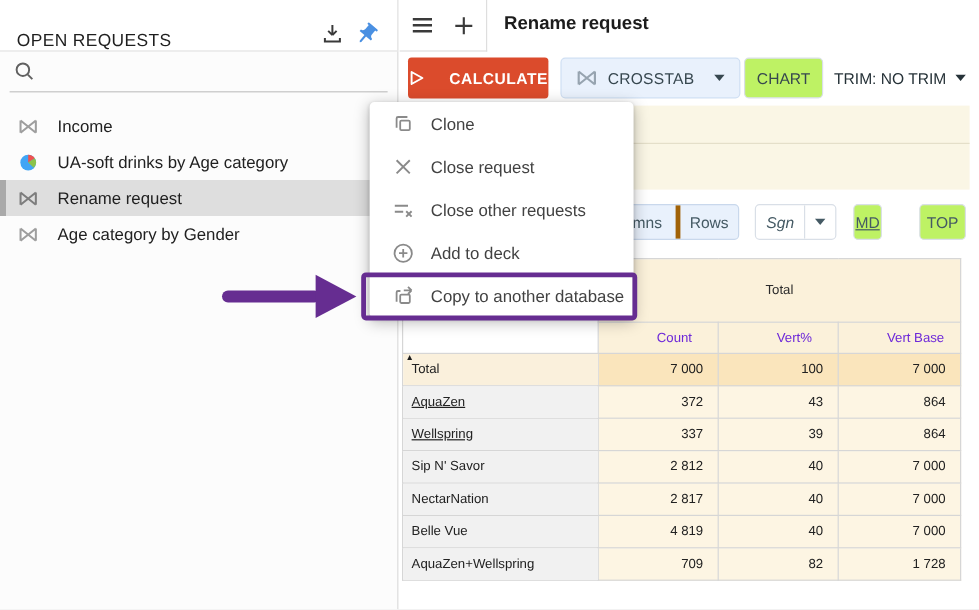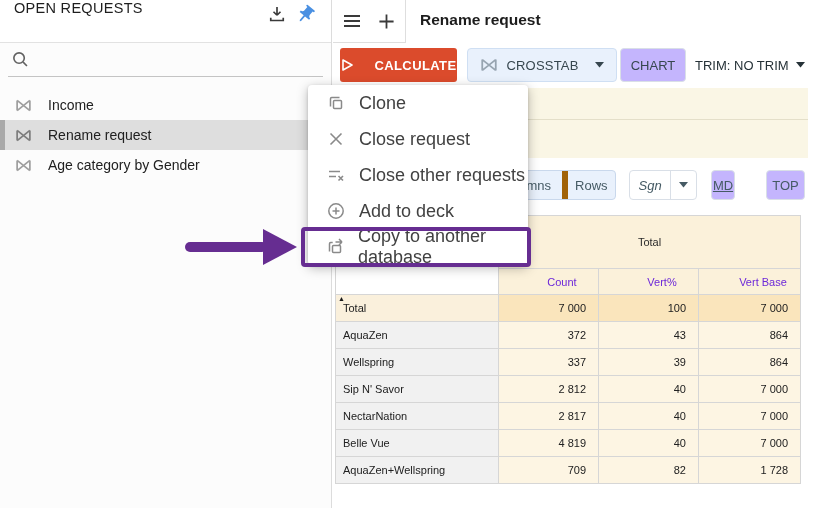--- a/index.html
+++ b/index.html
@@ -2,84 +2,84 @@
 <html><head>
 <meta charset="utf-8">
 <style>
   html,body{margin:0;padding:0;background:#e9e9e9;}
   .screen{position:relative;width:816px;height:508px;background:#ffffff;
     font-family:"Liberation Sans", sans-serif;color:#212121;overflow:hidden;margin:0 auto;}
 
   
   .sidebar{position:absolute;left:0;top:0;width:332px;height:508px;background:#FCFCFC;
     border-right:1px solid #DCDCDC;box-sizing:border-box;}
-  .sb-header{height:42px;border-bottom:1px solid #E2E2E2;display:flex;align-items:flex-start;
+  .sb-header{height:42px;border-bottom:1px solid #E2E2E2;display:flex;align-items:flex-end;
     padding:0 12px 0 14px;background:#fff;}
   .sb-title{flex:1;font-size:14.5px;font-weight:500;letter-spacing:.3px;color:#1e1e1e;}
   .sb-header .icon-btn{width:28px;height:28px;display:flex;align-items:center;justify-content:center;cursor:pointer;}
   .sb-search{margin:0 8px;height:33px;border-bottom:1px solid #C4C4C4;display:flex;align-items:center;padding-left:3px;}
   .sb-list{margin-top:13px;}
   .sb-item{height:30px;display:flex;align-items:center;padding-left:14px;cursor:pointer;font-size:14px;}
   .sb-item .sb-icon{width:19px;height:16px;margin-right:15px;display:flex;align-items:center;justify-content:center;color:#9E9E9E;}
   .sb-item.selected{background:#DEDEDE;border-left:5px solid #A9A9A9;padding-left:9px;}
   .sb-item.selected .sb-icon{color:#7d7d7d;}
   .sb-label{color:#212121;}
 
   
   .main{position:absolute;left:333px;top:0;width:483px;height:508px;}
   .tabstrip{position:absolute;left:0;top:0;width:73px;height:43px;border-right:1px solid #DEDEDE;
     border-bottom:1px solid #DEDEDE;box-sizing:border-box;display:flex;align-items:center;justify-content:center;gap:12px;background:#fff;}
   .tabstrip .icon-btn{width:22px;height:22px;display:flex;align-items:center;justify-content:center;cursor:pointer;}
   .page-title{position:absolute;left:87px;top:11px;font-size:15.5px;font-weight:bold;color:#1c1c1c;}
 
   .btn{box-sizing:border-box;display:flex;align-items:center;justify-content:center;cursor:pointer;
-    font-size:13px;color:#455A64;background:#c4b5fd;border:1px solid #D9DFE7;border-radius:4px;}
+    font-size:13px;color:#455A64;background:#bef264;border:1px solid #D9DFE7;border-radius:4px;}
   .calc-btn{position:absolute;left:7px;top:48px;width:117px;height:34px;background:#DB4B2C;border:none;
     border-radius:3px;color:#fff;font-weight:bold;letter-spacing:.4px;gap:20px;}
   .crosstab-btn{position:absolute;left:134px;top:48px;width:150px;height:34px;background:#E9F1FC;
     border:1px solid #CFDFF3;font-weight:500;color:#37474F;gap:8px;letter-spacing:.2px;}
   .crosstab-btn .caret{margin-left:8px;}
   .chart-btn{position:absolute;left:287px;top:48px;width:66px;height:34px;font-weight:500;color:#37474F;}
   .trim-btn{position:absolute;left:362px;top:48px;height:34px;border:none;background:transparent;
     font-weight:500;color:#263238;gap:7px;font-size:13px;}
 
   .band{position:absolute;left:1px;width:474px;background:#FAF6E5;}
   .band-1{top:88px;height:31px;border-bottom:1px solid #E4DFC9;}
   .band-2{top:120px;height:38px;}
 
   .seg-group{position:absolute;top:170px;height:30px;display:flex;box-sizing:border-box;
     border:1px solid #D9DFE7;border-radius:4px;background:#fff;overflow:hidden;}
   .seg{display:flex;align-items:center;justify-content:center;font-size:13px;color:#455A64;cursor:pointer;}
   .seg + .seg{border-left:1px solid #D9DFE7;}
   .colrows{left:155px;width:128px;background:#E9F1FC;border-color:#C9D8EC;}
-  .colrows .seg + .seg{border-left:6px solid #a16207;}
+  .colrows .seg + .seg{border-left:4px solid #a16207;}
   .seg-columns{width:77px;} .seg-rows{width:50px;}
   .sgn-group{left:296px;width:68px;}
   .seg-sgn{width:41px;font-style:italic;} .seg-caret{width:25px;}
   .md-btn{position:absolute;left:378px;top:170px;width:24px;height:30px;text-decoration:underline;}
   .top-btn{position:absolute;left:433px;top:170px;width:39px;height:30px;}
 
   
   table.xtab{position:absolute;left:2px;top:215px;border-collapse:collapse;font-size:11px;table-layout:fixed;}
   .xtab th,.xtab td{border:1px solid #D6D6D6;padding:0;font-weight:400;}
   .xtab .corner{background:#fff;width:162px;}
   .xtab .group-h{background:#FBF1DA;height:52px;text-align:center;color:#2b2b2b;}
   .xtab .sub-h{background:#FBF1DA;height:25px;text-align:center;color:#6d28d9;padding-left:27px;}
   .xtab td{height:26px;}
   .xtab .row-label{background:#F1F1F1;padding-left:7px;position:relative;text-align:left;cursor:pointer;}
   .xtab .num{background:#FDF5E3;text-align:right;padding-right:12px;}
   .xtab tr.total-row .row-label{background:#FAF0DC;}
   .xtab tr.total-row .num{background:#FAE5BC;}
   .xtab tr.total-row .row-label::before{content:"▲";position:absolute;left:2px;top:0;font-size:7px;line-height:8px;color:#1a1a1a;}
-  .xtab .row-label .link{text-align:center;}
+  .xtab .row-label .link{text-decoration:underline;text-align:center;}
 
   
   .ctx-menu{position:absolute;left:308px;top:85px;width:220px;background:#fff;border-radius:4px;
     box-shadow:0 3px 12px rgba(0,0,0,.28),0 1px 3px rgba(0,0,0,.15);z-index:10;}
-  .ctx-item{height:36px;display:flex;align-items:center;padding-left:18px;cursor:pointer;font-size:18px;color:#424242;}
+  .ctx-item{height:36px;display:flex;align-items:center;padding-left:18px;cursor:pointer;font-size:14px;color:#424242;text-align:center;}
   .ctx-item .mi{width:20px;height:20px;margin-right:13px;display:flex;align-items:center;justify-content:center;color:#8A8A8A;}
 
   .hl-box{position:absolute;left:301px;top:227px;width:230px;height:40px;box-sizing:border-box;
     border:4px solid #662D91;border-radius:4px;z-index:12;pointer-events:none;}
   .arrow-overlay{position:absolute;left:183px;top:227px;z-index:13;pointer-events:none;}
 
   svg{display:block;}
 </style>
 </head>
 <body>
@@ -115,20 +115,30 @@
 
         <div class="sb-item">
           <span class="sb-icon">
             <svg width="17" height="13" viewBox="0 0 20 14">
               <path d="M2.5 1v12M17.5 1v12M2.5 1l15 12M17.5 1l-15 12" stroke="currentColor" stroke-width="2" fill="none"></path>
             </svg>
           </span>
           <span class="sb-label">Income</span>
         </div>
 
+        <div class="sb-item">
+          <span class="sb-icon">
+            <svg width="15" height="15" viewBox="0 0 16 16">
+              <circle cx="8" cy="8" r="7" fill="#42A5F5"></circle>
+              <path d="M8 8L8 1A7 7 0 0 1 13.9 4.2Z" fill="#EF5350"></path>
+              <path d="M8 8L13.9 4.2A7 7 0 0 1 13 12.6Z" fill="#8BC34A"></path>
+            </svg>
+          </span>
+          <span class="sb-label">UA-soft drinks by Age category</span>
+        </div>
 
         <div class="sb-item selected">
           <span class="sb-icon">
             <svg width="17" height="13" viewBox="0 0 20 14">
               <path d="M2.5 1v12M17.5 1v12M2.5 1l15 12M17.5 1l-15 12" stroke="currentColor" stroke-width="2" fill="none"></path>
             </svg>
           </span>
           <span class="sb-label">Rename request</span>
         </div>
 

